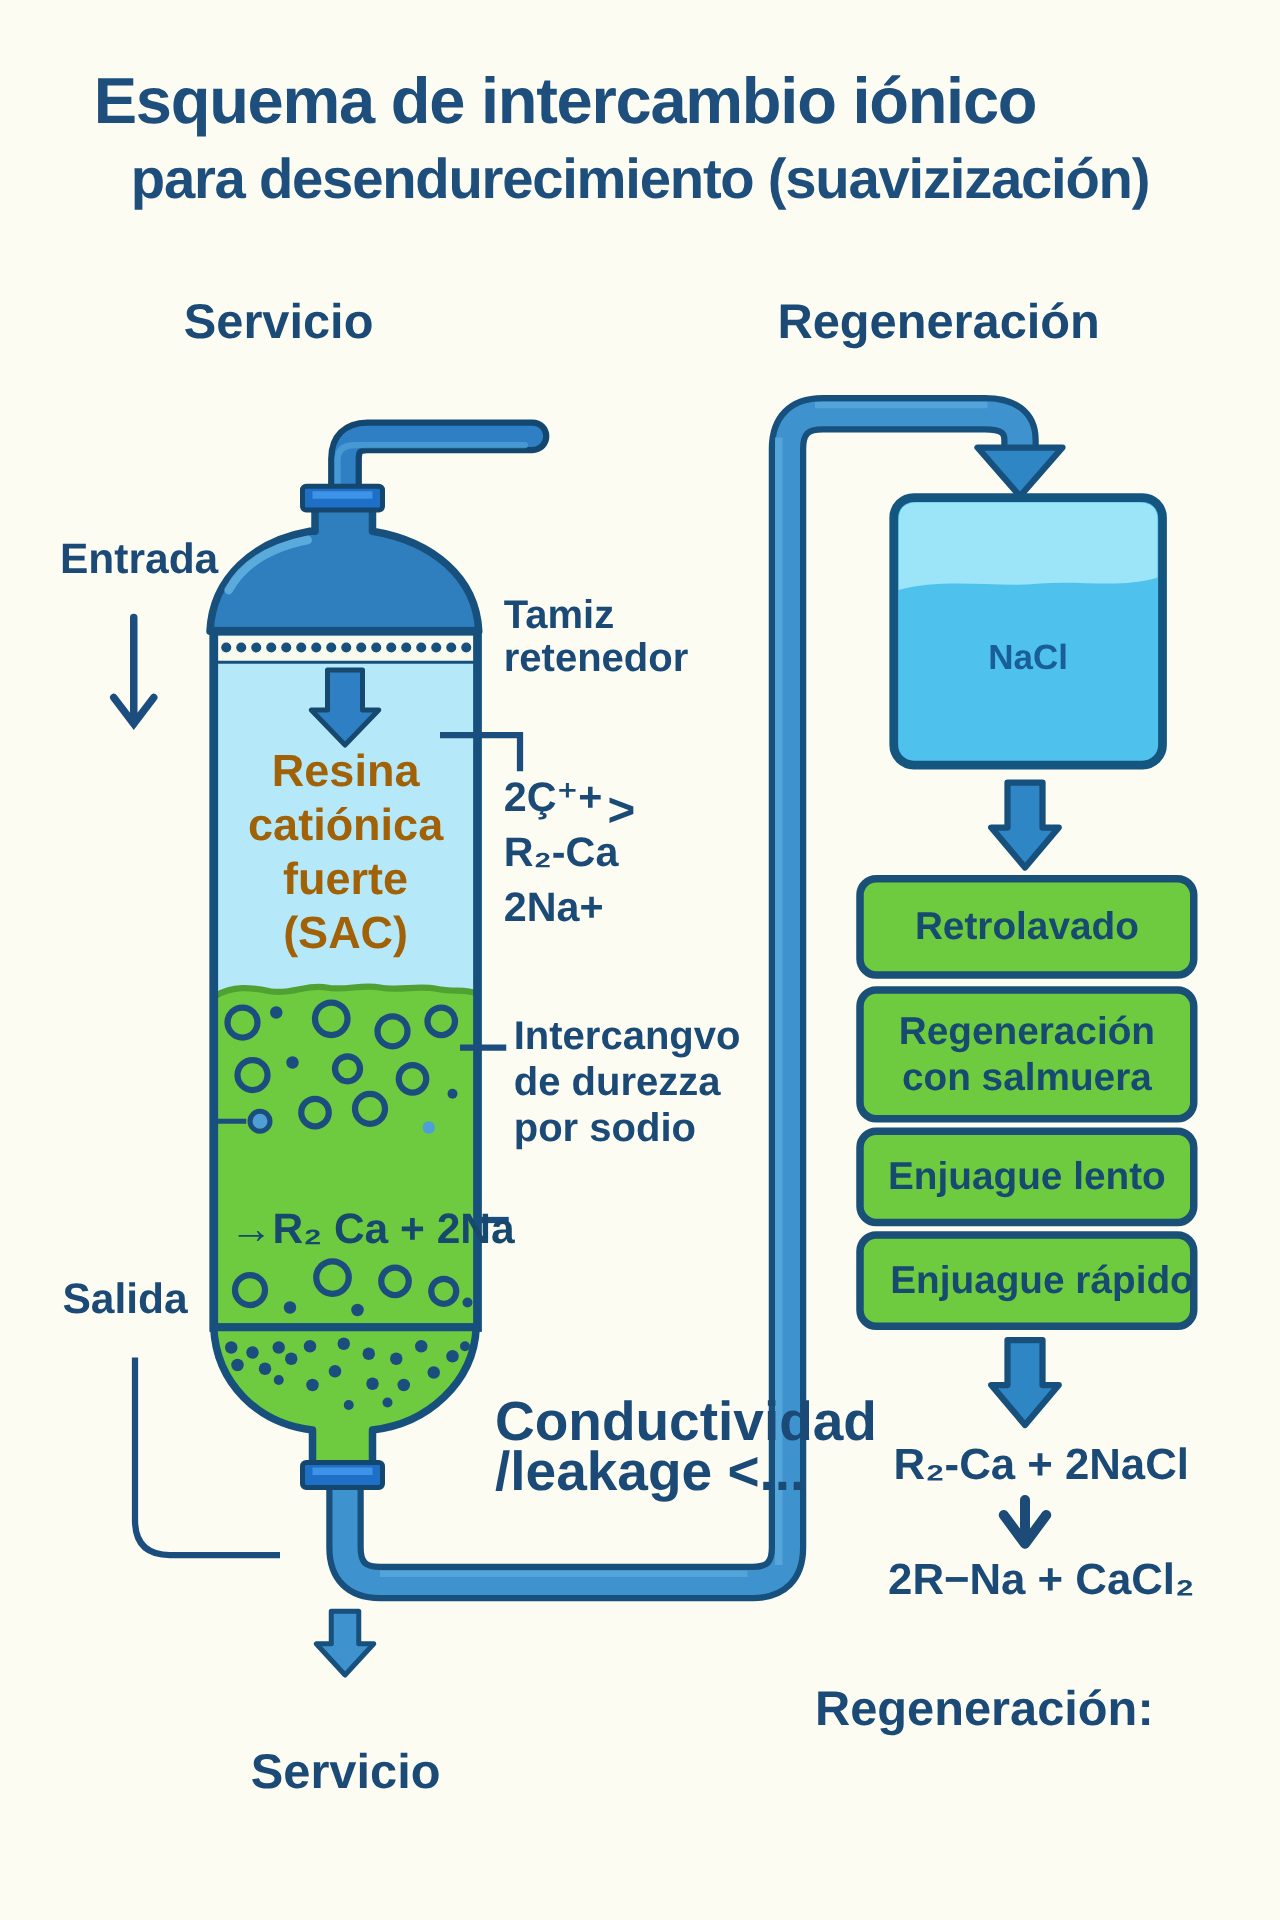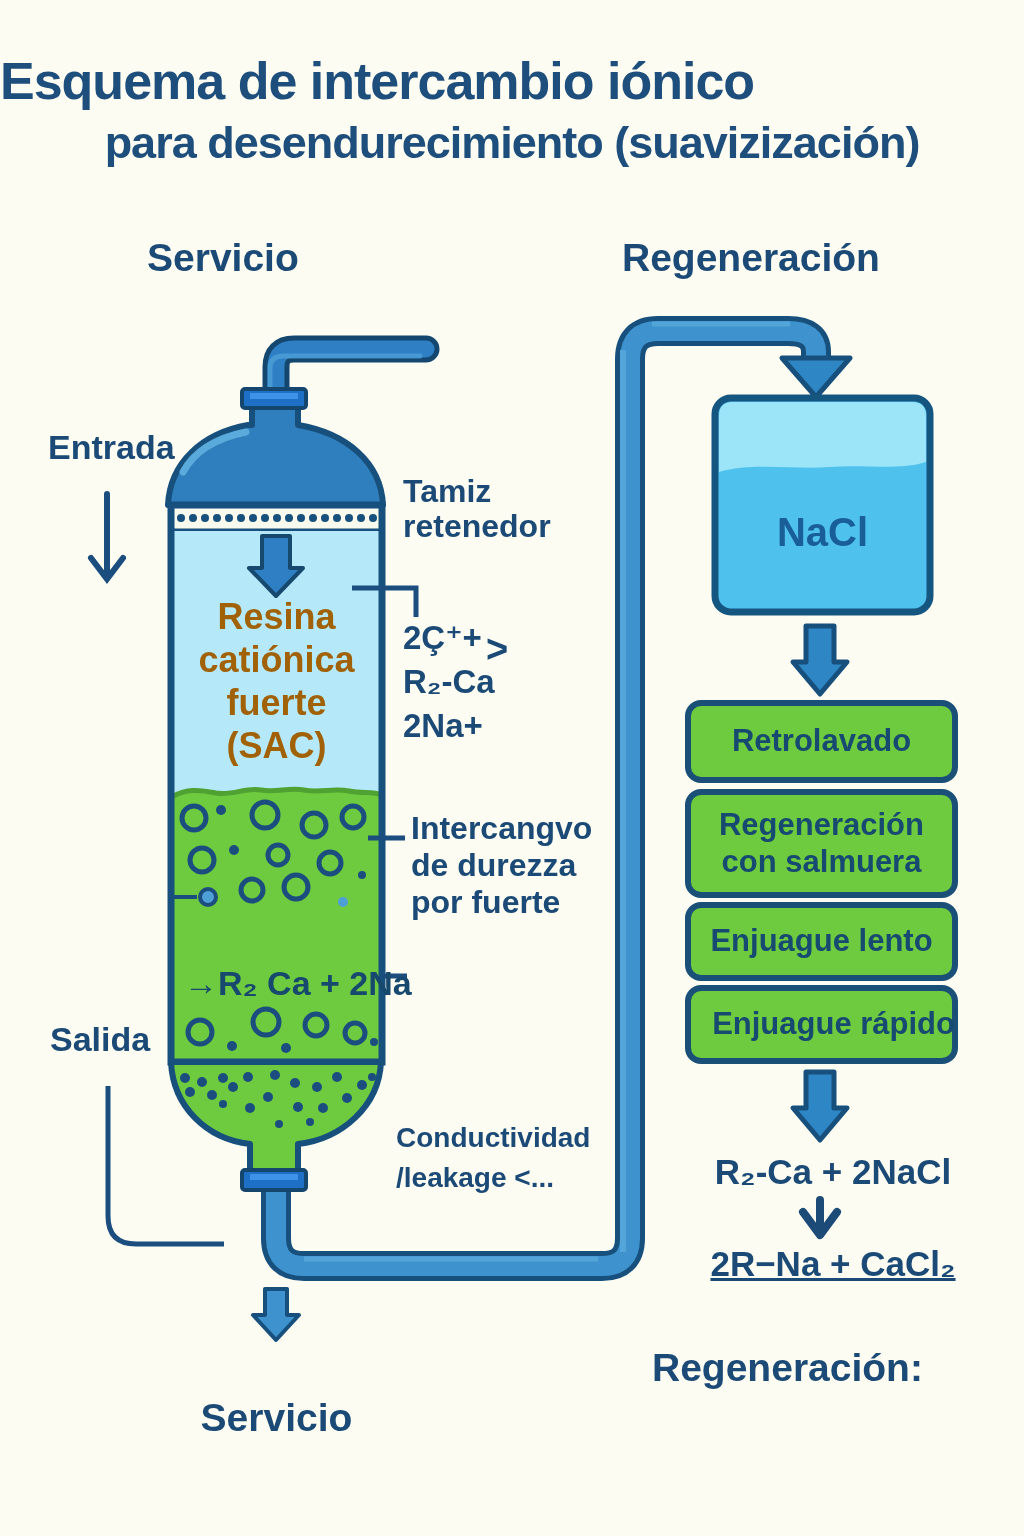--- a/index.html
+++ b/index.html
@@ -4,44 +4,44 @@
 <style>
   html,body{margin:0;padding:0;}
   #canvas{
     position:relative;width:1024px;height:1536px;overflow:hidden;
     background:#FCFCF2;
     font-family:"Liberation Sans","DejaVu Sans",sans-serif;
     color:#1B4A76;font-weight:700;
   }
   #bg-svg{position:absolute;left:0;top:0;}
   .lbl{position:absolute;white-space:pre-line;line-height:1.12;}
-  .t-title1{left:0;width:904px;top:52px;font-size:52px;letter-spacing:-1px;color:#1E4E7C;}
+  .t-title1{left:0;width:904px;top:52px;text-align:center;font-size:52px;letter-spacing:-1px;color:#1E4E7C;}
   .t-title2{left:0;width:1024px;top:118px;text-align:center;font-size:45px;letter-spacing:-1px;color:#1E4E7C;}
   .t-h-serv{left:147px;top:236px;font-size:39px;}
   .t-h-regen{left:622px;top:236px;font-size:39px;}
   .t-entrada{left:48px;top:428px;font-size:34px;}
   .t-tamiz{left:403px;top:474px;font-size:32px;line-height:35px;}
   .t-resina{left:170px;top:595px;width:213px;text-align:center;font-size:36px;line-height:43px;color:#a16207;}
   .t-eqtop{left:403px;top:616px;font-size:33px;line-height:44px;}
   .t-eqtop-arrow{left:486px;top:628px;font-size:38px;}
   .t-bed1{left:185px;top:918px;font-size:35px;color:#17486E;}
   .t-bed2{left:172px;top:964px;font-size:34px;color:#17486E;margin-left:12px;}
   .t-inter{left:411px;top:810px;font-size:32px;line-height:37px;}
   .t-eqout{left:411px;top:954px;font-size:34px;line-height:45px;}
-  .t-cond{left:396px;top:1118px;font-size:28px;line-height:40px;}
+  .t-cond{left:396px;top:1118px;font-size:44px;line-height:40px;}
   .t-salida{left:50px;top:1020px;font-size:34px;}
   .t-serv-bottom{left:170px;top:1396px;width:213px;text-align:center;font-size:39px;}
-  .t-nacl{left:715px;top:510px;width:215px;text-align:center;font-size:40px;color:#1A5E97;}
+  .t-nacl{left:715px;top:510px;width:215px;text-align:center;font-size:28px;color:#1A5E97;}
   .t-step{width:267px;left:688px;text-align:center;font-size:31px;line-height:37px;color:#174A70;}
   .t-step0{top:722px;}
   .t-step1{top:806px;}
   .t-step2{top:922px;}
   .t-step3{top:1005px;text-align:right;}
   .t-eqr1{left:688px;top:1152px;width:290px;text-align:center;font-size:35px;}
-  .t-eqr2{left:688px;top:1244px;width:290px;text-align:center;font-size:35px;text-decoration:underline;}
+  .t-eqr2{left:688px;top:1244px;width:290px;text-align:center;font-size:35px;}
   .t-regen-title{left:652px;top:1346px;font-size:39px;}
   .t-regen-eq{left:652px;top:1402px;font-size:39px;}
 </style>
 </head>
 <body>
 
 <div id="canvas">
 
 <svg id="bg-svg" width="1024" height="1536" viewBox="0 0 1024 1536">
 
@@ -204,21 +204,21 @@
 catiónica
 fuerte
 (SAC)</div>
   <div class="lbl t-eqtop">2Ç⁺+
 R₂-Ca
 2Na+</div>
   <div class="lbl t-eqtop-arrow">&gt;</div>
   <div class="lbl t-bed2">→R₂ Ca + 2Na</div>
   <div class="lbl t-inter">Intercangvo
 de durezza
-por fuerte</div>
+por sodio</div>
   <div class="lbl t-cond">Conductividad
 /leakage &lt;...</div>
   <div class="lbl t-salida">Salida</div>
   <div class="lbl t-serv-bottom">Servicio</div>
 
   <div class="lbl t-nacl">NaCl</div>
   <div class="lbl t-step t-step0">Retrolavado</div>
   <div class="lbl t-step t-step1">Regeneración
 con salmuera</div>
   <div class="lbl t-step t-step2">Enjuague lento</div>

